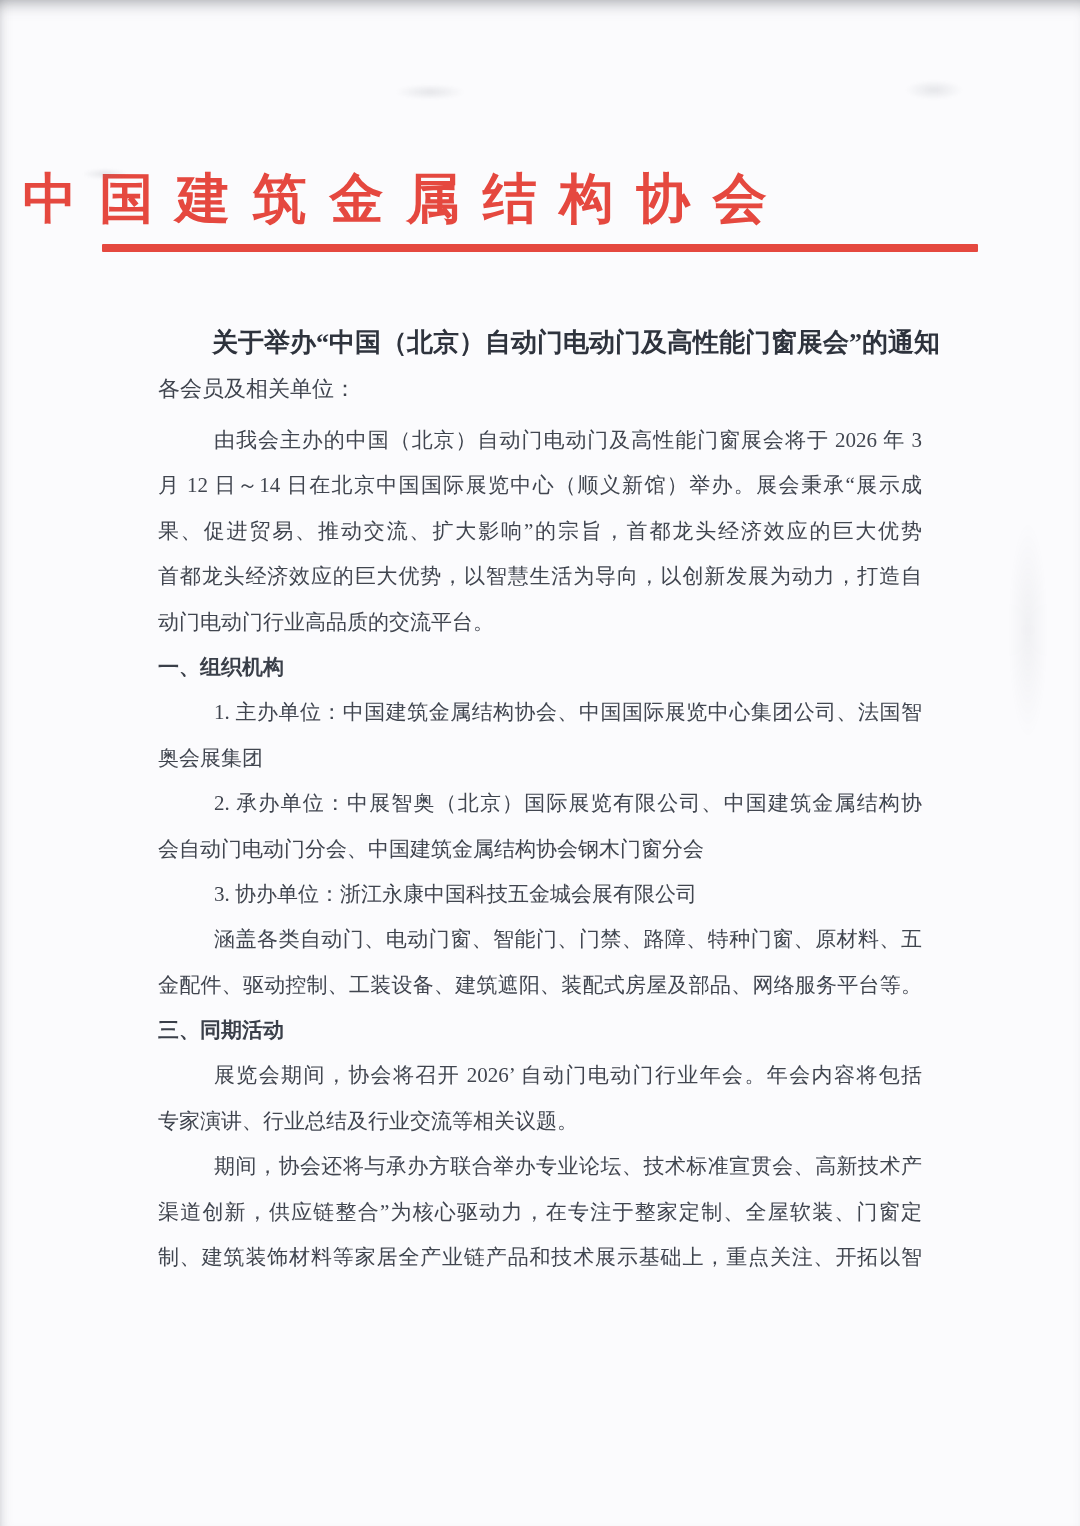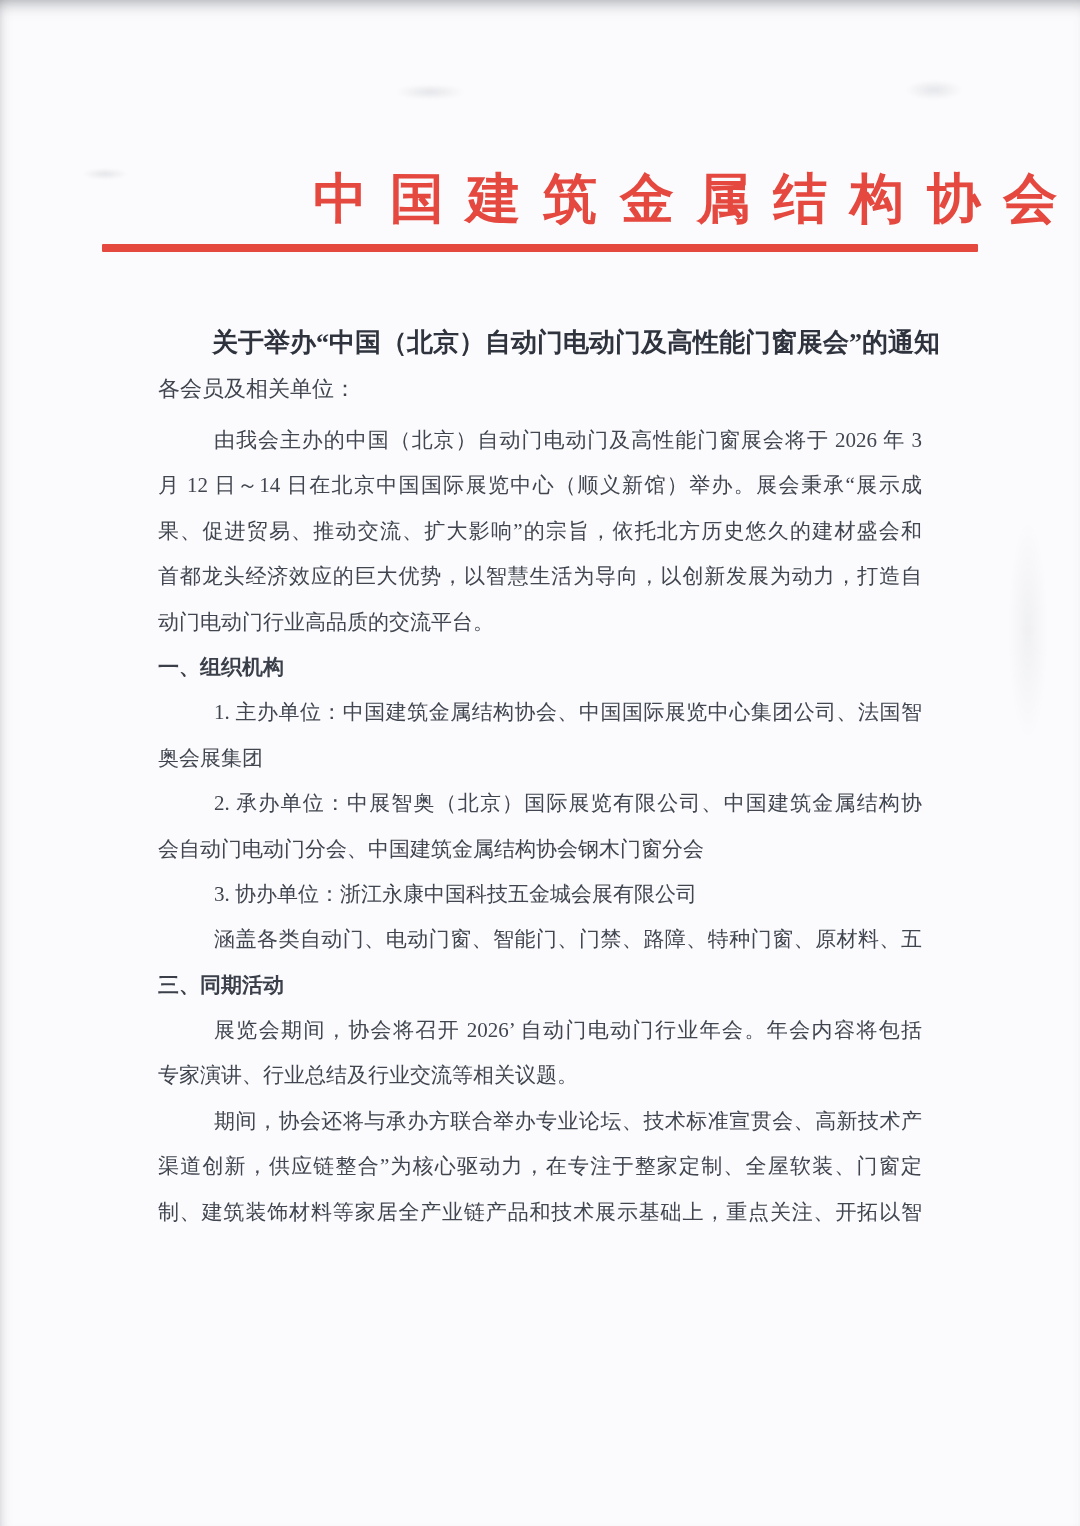--- a/index.html
+++ b/index.html
@@ -33,21 +33,21 @@
     filter: blur(1px);
     pointer-events: none;
   }
   .smudge.s1 { left: 395px; top: 84px;  width: 70px; height: 16px; }
   .smudge.s2 { left: 905px; top: 80px;  width: 58px; height: 20px; }
   .smudge.s3 { left: 82px;  top: 168px; width: 46px; height: 12px; }
   .smudge.s4 { left: 1008px; top: 520px; width: 40px; height: 220px; opacity:.5; }
 
   .letterhead {
     margin: 172px 0 0 0;
-    text-align: right;
+    text-align: left;
     font-size: 54px;
     line-height: 54px;
     font-weight: 700;
     color: var(--accent);
     letter-spacing: 0.42em;
     text-indent: 0.42em;
     white-space: nowrap;
   }
   .rule {
     width: 876px;
@@ -104,30 +104,31 @@
 
   <div class="rule"></div>
 
   <div class="doc-title">关于举办“中国（北京）自动门电动门及高性能门窗展会”的通知</div>
 
   <div class="salutation">各会员及相关单位：</div>
 
   <div class="content">
       <div class="line para-first fill">由我会主办的中国（北京）自动门电动门及高性能门窗展会将于 2026 年 3</div>
       <div class="line body fill">月 12 日～14 日在北京中国国际展览中心（顺义新馆）举办。展会秉承“展示成</div>
-      <div class="line body fill">果、促进贸易、推动交流、扩大影响”的宗旨，依托北方历史悠久的建材盛会和</div>
+      <div class="line body fill">果、促进贸易、推动交流、扩大影响”的宗旨，首都龙头经济效应的巨大优势</div>
       <div class="line body fill">首都龙头经济效应的巨大优势，以智慧生活为导向，以创新发展为动力，打造自</div>
       <div class="line body">动门电动门行业高品质的交流平台。</div>
       <div class="line heading">一、组织机构</div>
       <div class="line para-first fill">1. 主办单位：中国建筑金属结构协会、中国国际展览中心集团公司、法国智</div>
       <div class="line body">奥会展集团</div>
       <div class="line para-first fill">2. 承办单位：中展智奥（北京）国际展览有限公司、中国建筑金属结构协</div>
       <div class="line body">会自动门电动门分会、中国建筑金属结构协会钢木门窗分会</div>
       <div class="line para-first">3. 协办单位：浙江永康中国科技五金城会展有限公司</div>
       <div class="line para-first fill">涵盖各类自动门、电动门窗、智能门、门禁、路障、特种门窗、原材料、五</div>
+      <div class="line body fill">金配件、驱动控制、工装设备、建筑遮阳、装配式房屋及部品、网络服务平台等。</div>
       <div class="line heading">三、同期活动</div>
       <div class="line para-first fill">展览会期间，协会将召开 2026’ 自动门电动门行业年会。年会内容将包括</div>
       <div class="line body">专家演讲、行业总结及行业交流等相关议题。</div>
       <div class="line para-first fill">期间，协会还将与承办方联合举办专业论坛、技术标准宣贯会、高新技术产</div>
       <div class="line body fill">渠道创新，供应链整合”为核心驱动力，在专注于整家定制、全屋软装、门窗定</div>
       <div class="line body fill">制、建筑装饰材料等家居全产业链产品和技术展示基础上，重点关注、开拓以智</div>
     </div>
 </div>
 
 </body></html>

